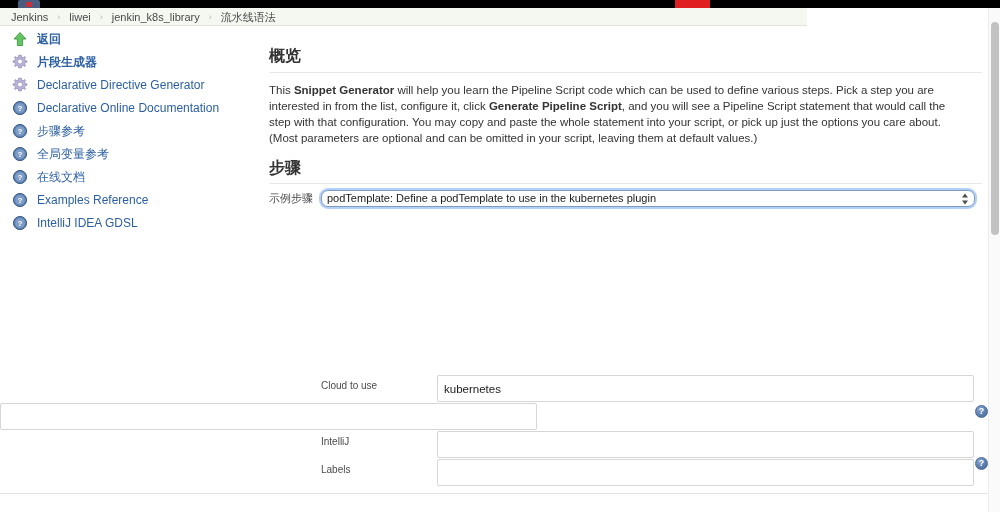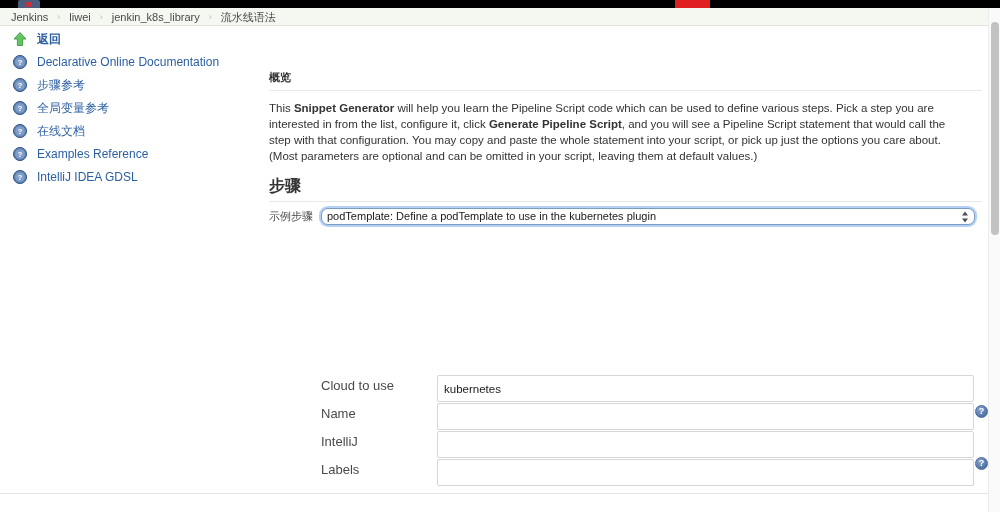--- a/index.html
+++ b/index.html
@@ -44,21 +44,21 @@
     left: 8px; top: 2px;
     width: 6px; height: 5px;
     background: #c8303a;
     border-radius: 1px;
   }
 
   
   .breadcrumb-bar {
     position: absolute;
     left: 0; top: 8px;
-    width: 1000px; height: 18px;
+    width: 807px; height: 18px;
     background: #f4f8f1;
     border-bottom: 1px solid #dfe3dc;
     box-sizing: border-box;
     display: flex;
     align-items: center;
     padding-left: 11px;
   }
   .crumb {
     color: #4a4a4a;
     font-size: 11px;
@@ -111,25 +111,24 @@
     display: block;
   }
 
   
   .content {
     position: absolute;
     left: 258px; top: 0;
     width: 730px;
   }
   .sec-title {
-    font-size: 11px;
+    font-size: 16px;
     font-weight: bold;
     color: #333333;
     padding: 19px 0 5px 11px;
-    margin-top: 24px;
   }
   .hr {
     height: 1px;
     background: #e8e8e8;
     margin: 0 6px 0 11px;
   }
   .blurb {
     padding: 9px 22px 0 11px;
     font-size: 11.5px;
     line-height: 16px;
@@ -216,21 +215,21 @@
     box-sizing: border-box;
     padding-bottom: 6px;
   }
   .form-row {
     position: relative;
     display: flex;
     align-items: flex-start;
     height: 28px;
   }
   .form-label {
-    font-size: 13px;
+    font-size: 10px;
     color: #4a4a4a;
     width: 116px;
     flex: 0 0 116px;
     padding-left: 321px;
     box-sizing: content-box;
     line-height: 14px;
     padding-top: 4px;
     text-align: left;
     white-space: nowrap;
   }
@@ -309,21 +308,43 @@
 
     <div class="side-item bold">
       <span class="ico">
         <svg width="16" height="16" viewBox="0 0 16 16">
           <path d="M8 1.5 L14 8 L10.6 8 L10.6 14.5 L5.4 14.5 L5.4 8 L2 8 Z" fill="#62c462" stroke="#3f9a43" stroke-width="0.9" stroke-linejoin="round"></path>
         </svg>
       </span>
       <span class="side-label">返回</span>
     </div>
 
-
+    <div class="side-item bold">
+      <span class="ico">
+        <svg width="16" height="16" viewBox="0 0 16 16">
+          <g fill="#b9b3d6" stroke="#8f87b8" stroke-width="0.7">
+            <path d="M8 1.2 L9.3 1.2 L9.7 3.1 L11.2 3.7 L12.8 2.6 L13.6 3.4 L12.5 5 L13.1 6.5 L15 6.9 L15 8.2 L13.1 8.6 L12.5 10.1 L13.6 11.7 L12.8 12.5 L11.2 11.4 L9.7 12 L9.3 13.9 L8 13.9 L6.7 13.9 L6.3 12 L4.8 11.4 L3.2 12.5 L2.4 11.7 L3.5 10.1 L2.9 8.6 L1 8.2 L1 6.9 L2.9 6.5 L3.5 5 L2.4 3.4 L3.2 2.6 L4.8 3.7 L6.3 3.1 L6.7 1.2 Z"></path>
+          </g>
+          <circle cx="8" cy="7.55" r="2.5" fill="#ffffff" stroke="#8f87b8" stroke-width="0.7"></circle>
+        </svg>
+      </span>
+      <span class="side-label">片段生成器</span>
+    </div>
+
+    <div class="side-item">
+      <span class="ico">
+        <svg width="16" height="16" viewBox="0 0 16 16">
+          <g fill="#b9b3d6" stroke="#8f87b8" stroke-width="0.7">
+            <path d="M8 1.2 L9.3 1.2 L9.7 3.1 L11.2 3.7 L12.8 2.6 L13.6 3.4 L12.5 5 L13.1 6.5 L15 6.9 L15 8.2 L13.1 8.6 L12.5 10.1 L13.6 11.7 L12.8 12.5 L11.2 11.4 L9.7 12 L9.3 13.9 L8 13.9 L6.7 13.9 L6.3 12 L4.8 11.4 L3.2 12.5 L2.4 11.7 L3.5 10.1 L2.9 8.6 L1 8.2 L1 6.9 L2.9 6.5 L3.5 5 L2.4 3.4 L3.2 2.6 L4.8 3.7 L6.3 3.1 L6.7 1.2 Z"></path>
+          </g>
+          <circle cx="8" cy="7.55" r="2.5" fill="#ffffff" stroke="#8f87b8" stroke-width="0.7"></circle>
+        </svg>
+      </span>
+      <span class="side-label">Declarative Directive Generator</span>
+    </div>
 
     <div class="side-item">
       <span class="ico">
         <svg width="16" height="16" viewBox="0 0 16 16">
           <circle cx="8" cy="8" r="6.6" fill="#5d81b3" stroke="#3f5f8c" stroke-width="1"></circle>
           <circle cx="8" cy="8" r="4.8" fill="#7f9ec7"></circle>
           <text x="8" y="11.2" font-size="8" font-weight="bold" fill="#ffffff" text-anchor="middle" font-family="Liberation Sans, sans-serif">?</text>
         </svg>
       </span>
       <span class="side-label">Declarative Online Documentation</span>
@@ -407,21 +428,20 @@
   </div>
 
   <div class="formblock">
 
     <div class="form-row">
       <span class="form-label">Cloud to use</span>
       <input class="form-input" type="text" value="kubernetes" style="">
     </div>
 
     <div class="form-row">
-      <span class="form-label">Name</span>
       <input class="form-input" type="text" value="" style="">
     </div>
 
     <div class="form-row">
       <span class="form-label">IntelliJ</span>
       <input class="form-input" type="text" value="" style="">
     </div>
 
     <div class="form-row">
       <span class="form-label">Labels</span>

